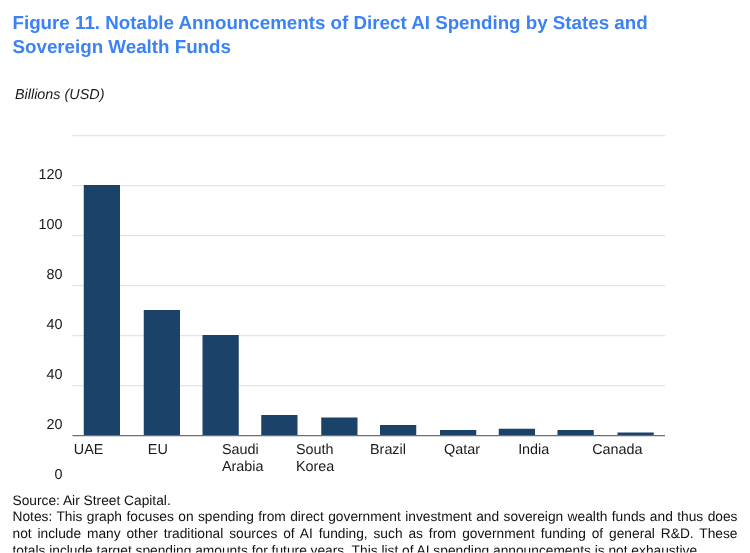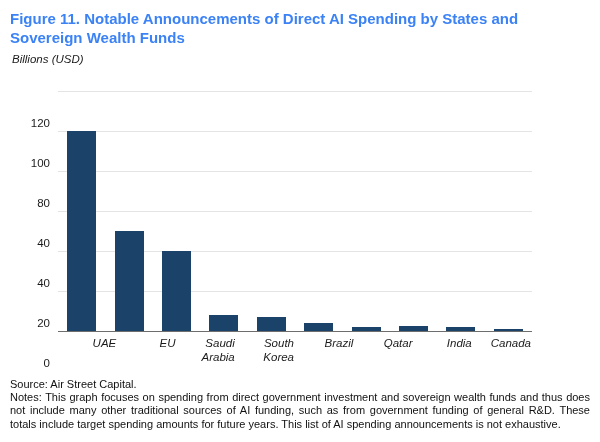--- a/index.html
+++ b/index.html
@@ -14,21 +14,21 @@
   .page { padding: 9px 10px 0 10px; }
 
   .figure-title {
     font-size: 15px;
     font-weight: bold;
     color: #3b82f6;
     line-height: 1.28;
     width: 520px;
   }
   .subtitle {
-    margin-top: 6px;
+    margin-top: 23px;
     font-size: 11.5px;
     font-style: italic;
     color: #1a1a1a;
     padding-left: 2px;
   }
 
   .chart {
     margin-top: 27px;
     display: flex;
     align-items: flex-end;
@@ -75,26 +75,25 @@
   .bar {
     width: 29px;
     background: #1B4269;
   }
   .xlabels {
     display: flex;
     margin-top: 5px;
   }
   .xcell {
     flex: 1 1 0;
-    text-align: right;
+    text-align: left;
     font-size: 11.5px;
     line-height: 1.2;
     color: #1a1a1a;
     padding: 0 1px;
-    font-style: italic;
   }
 
   .footer {
     margin-top: 13px;
     font-size: 11px;
     line-height: 1.2;
     color: #111111;
     width: 580px;
   }
   .footer .notes { text-align: justify; }

